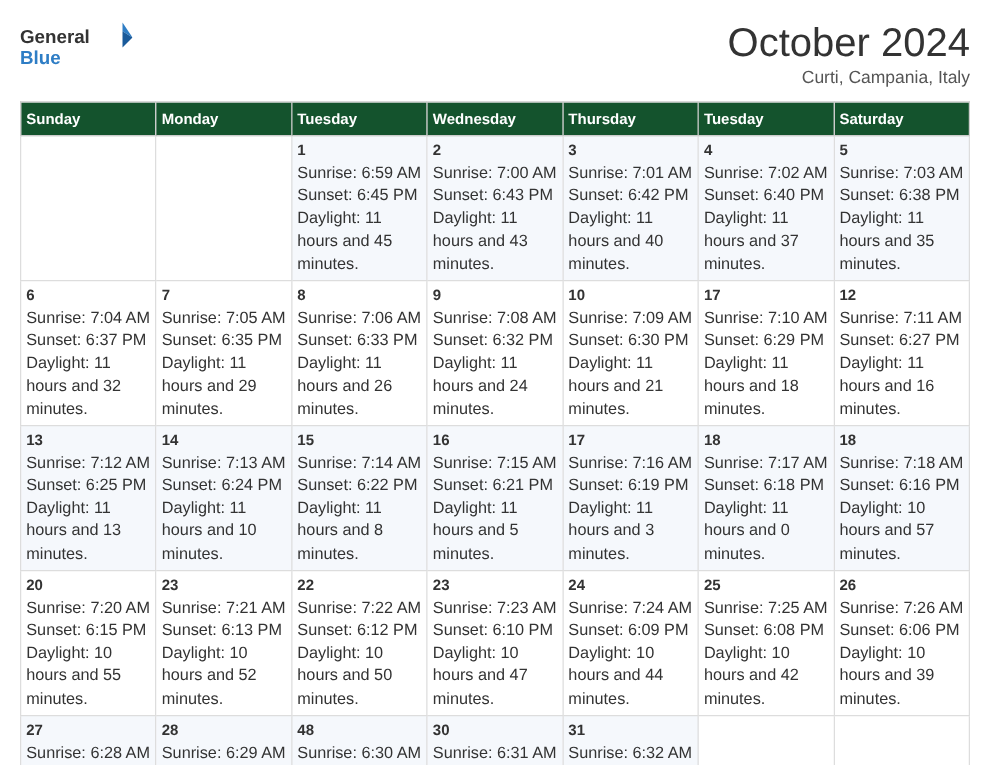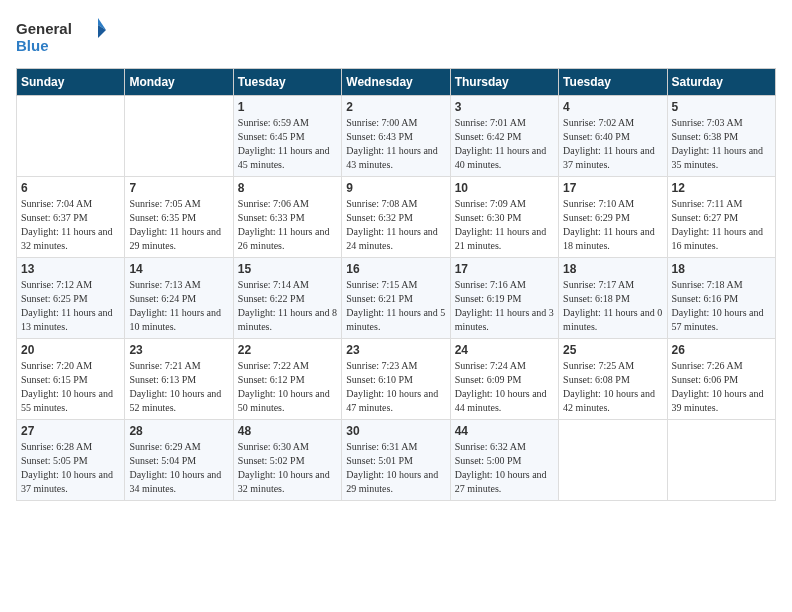--- a/index.html
+++ b/index.html
@@ -31,21 +31,21 @@
     .subtitle {
       font-size: 14px;
       color: #555;
     }
     table {
       width: 100%;
       border-collapse: collapse;
       table-layout: fixed;
     }
     thead tr th {
-      background-color: #0c4a6e;
+      background-color: #14532d;
       color: #fff;
       font-size: 12px;
       font-weight: bold;
       padding: 6px 4px;
       text-align: left;
       border: 1px solid #ccc;
     }
     tbody tr td {
       vertical-align: top;
       font-size: 10px;
@@ -62,40 +62,43 @@
       background: #fff;
     }
     .day-number {
       font-size: 12px;
       font-weight: bold;
       display: block;
       margin-bottom: 2px;
     }
     .day-info {
       line-height: 1.4;
-      font-size: 10px;
+      font-size: 13px;
       color: #333;
-      font-family: Liberation Serif, serif;
     }
     .empty-cell {
       background: #fff !important;
     }
   </style>
 </head>
 <body>
 
 <div class="header">
   <div class="logo">
     <svg width="90" height="40" viewBox="0 0 90 40">
       <text x="0" y="18" font-size="15" font-weight="bold" fill="#333" font-family="Arial">General</text>
       <text x="0" y="35" font-size="15" font-weight="bold" fill="#2e7dc5" font-family="Arial">Blue</text>
       <polygon points="82,2 90,14 82,9" fill="#2e7dc5"></polygon>
       <polygon points="82,9 90,14 82,22" fill="#1a5a9a"></polygon>
     </svg>
   </div>
+  <div class="title-block">
+    <div class="month-title">October 2024</div>
+    <div class="subtitle">Curti, Campania, Italy</div>
+  </div>
 </div>
 
 <table>
   <thead>
     <tr>
     <th>Sunday</th>
         <th>Monday</th>
         <th>Tuesday</th>
         <th>Wednesday</th>
         <th>Thursday</th>
@@ -349,21 +352,21 @@
         </td>
         <td>
           <span class="day-number">30</span>
           <div class="day-info">
             Sunrise: 6:31 AM<br>
             Sunset: 5:01 PM<br>
             Daylight: 10 hours and 29 minutes.
           </div>
         </td>
         <td>
-          <span class="day-number">44</span>
+          <span class="day-number">31</span>
           <div class="day-info">
             Sunrise: 6:32 AM<br>
             Sunset: 5:00 PM<br>
             Daylight: 10 hours and 27 minutes.
           </div>
         </td>
         <td class="empty-cell"></td>
         <td class="empty-cell"></td>
       </tr>
     </tbody>

